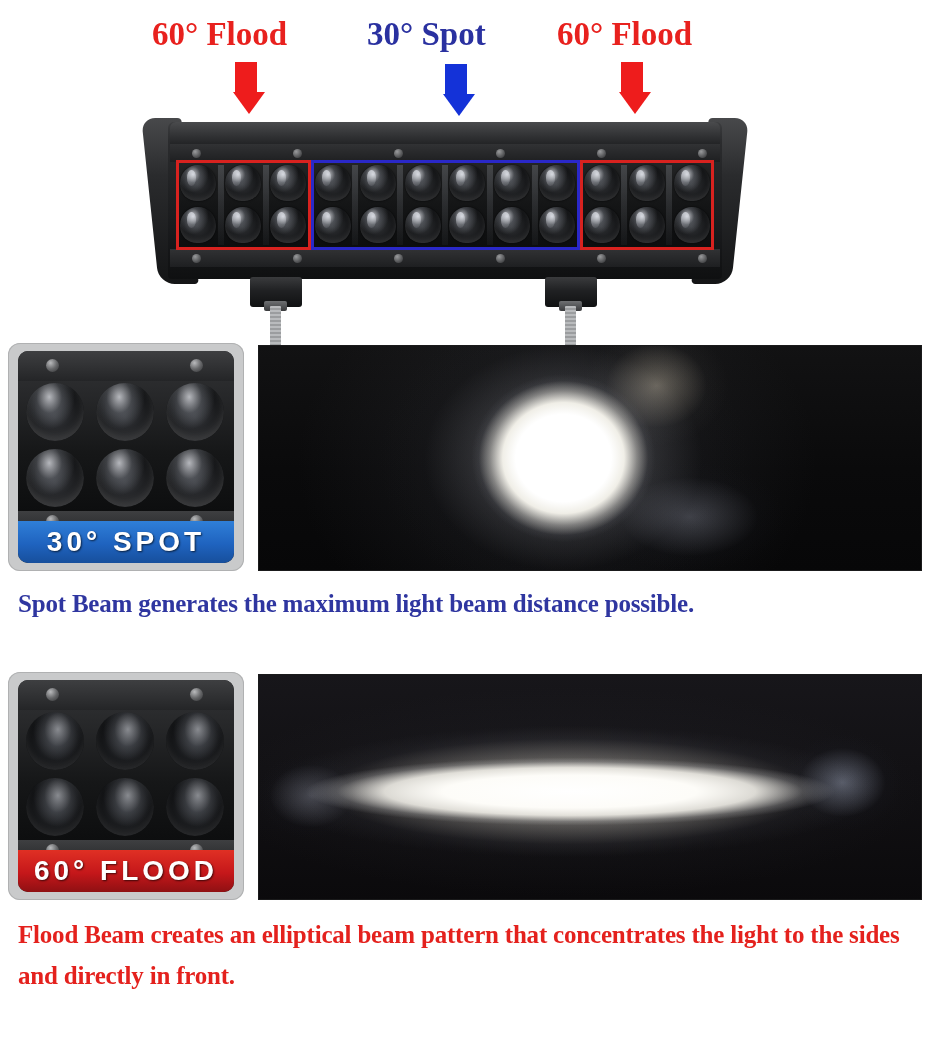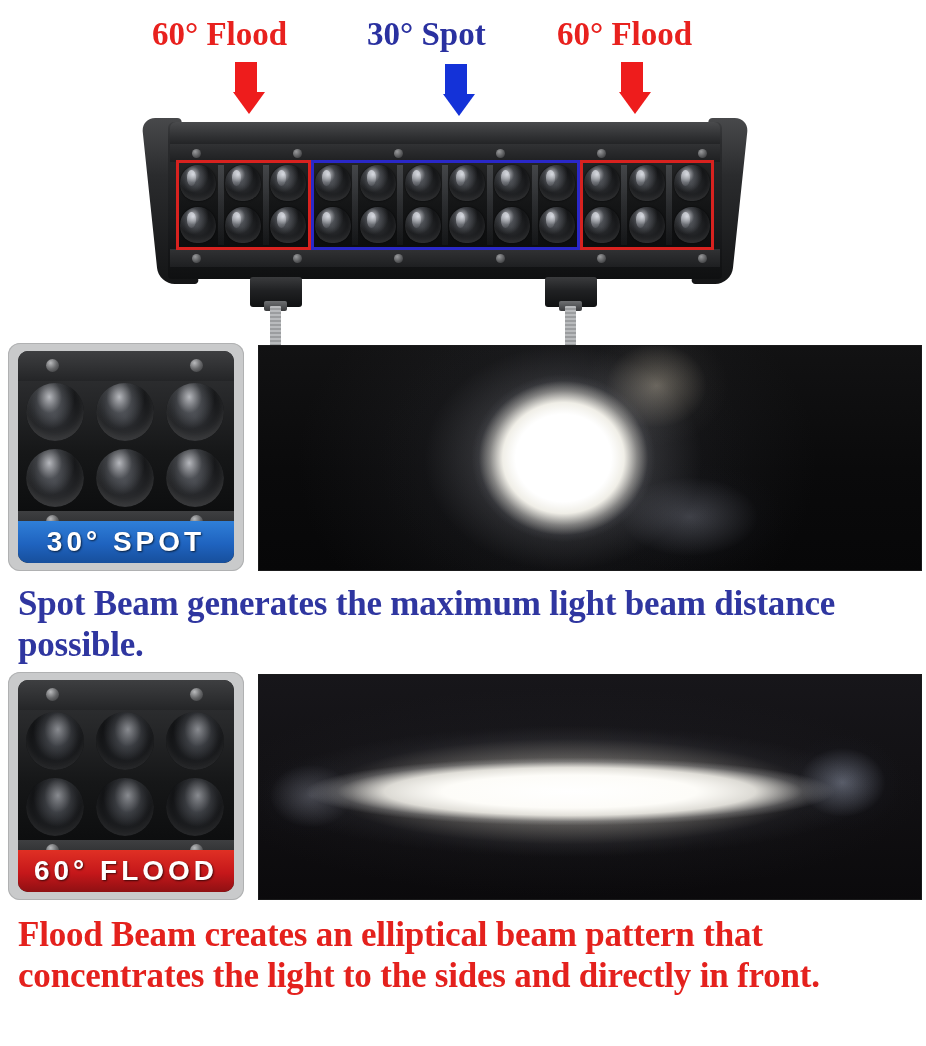--- a/index.html
+++ b/index.html
@@ -320,21 +320,21 @@
       linear-gradient(180deg,#17161a 0%,#121114 42%,#0b0a0c 100%);
   }
 
   
   .caption {
     position: absolute;
     left: 18px;
     width: 890px;
     font-family: "Liberation Serif", serif;
     font-weight: bold;
-    font-size: 35px;
+    font-size: 25px;
     line-height: 41px;
     letter-spacing: -0.2px;
   }
   #caption-spot  { top: 583px; color: #2f36a0; }
   #caption-flood { top: 914px; color: #e4211d; }
 </style>
 </head>
 <body>
 
 <div class="hdr-labels">

